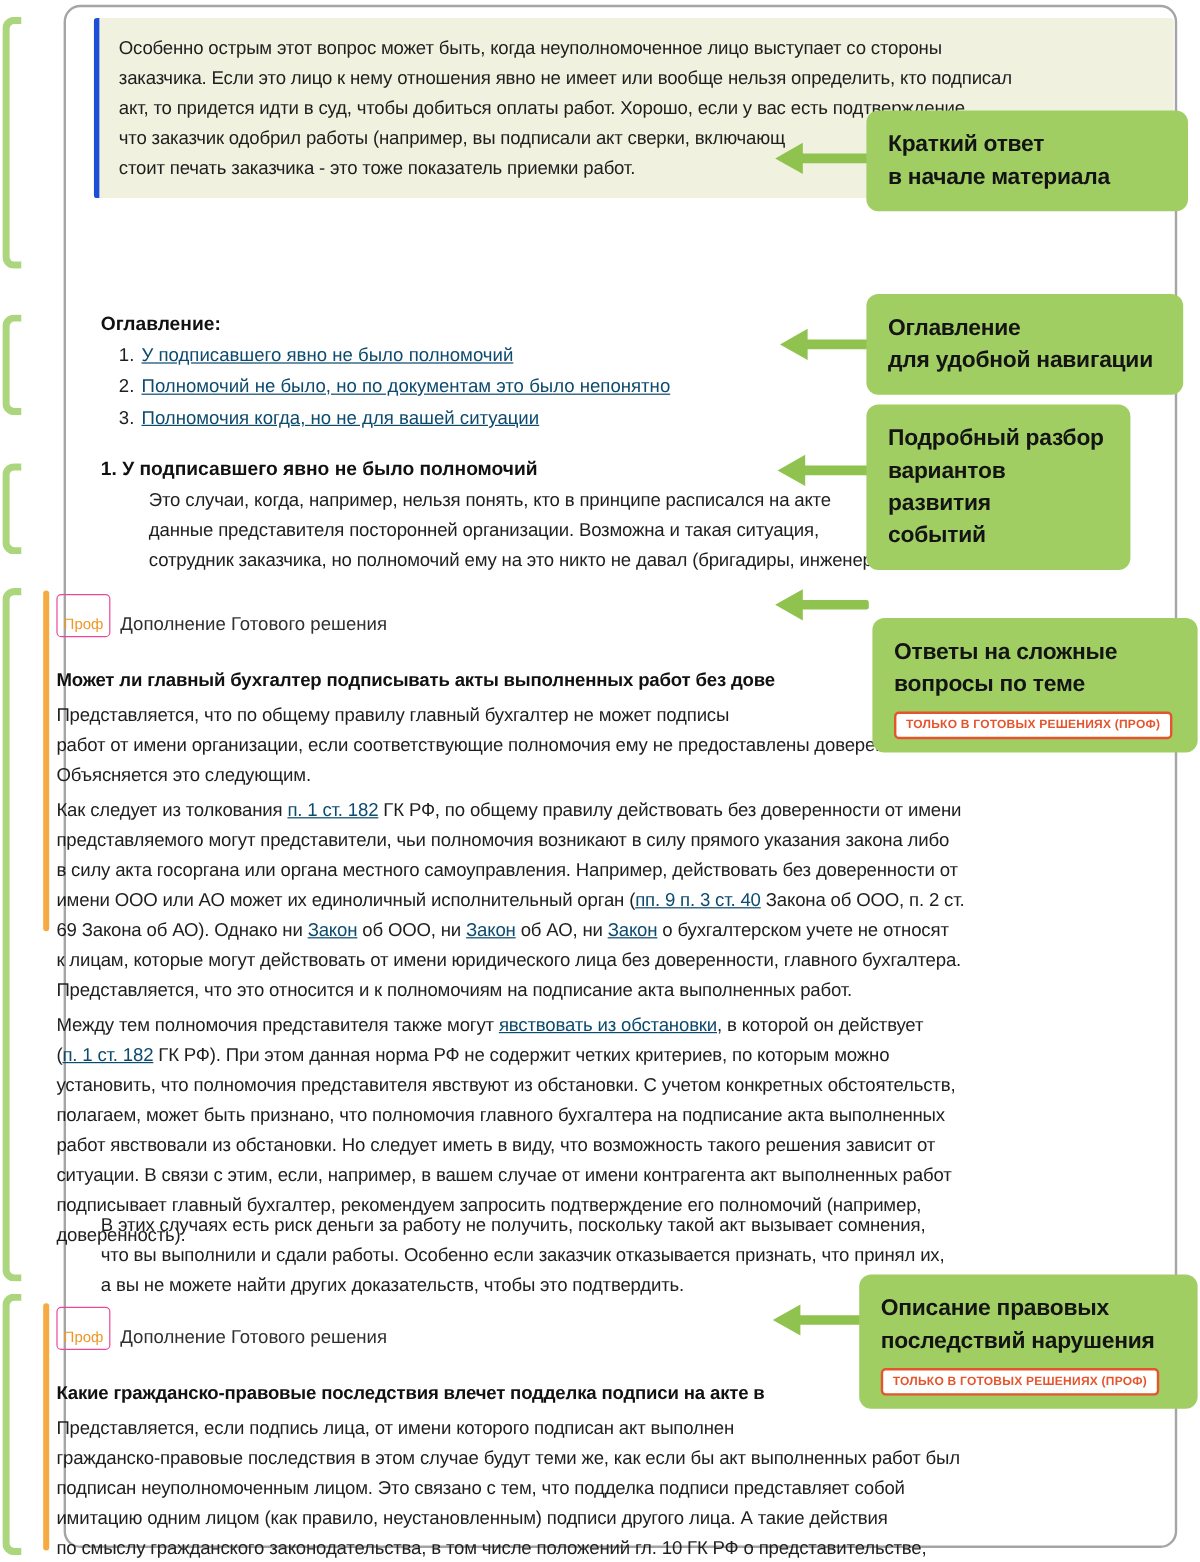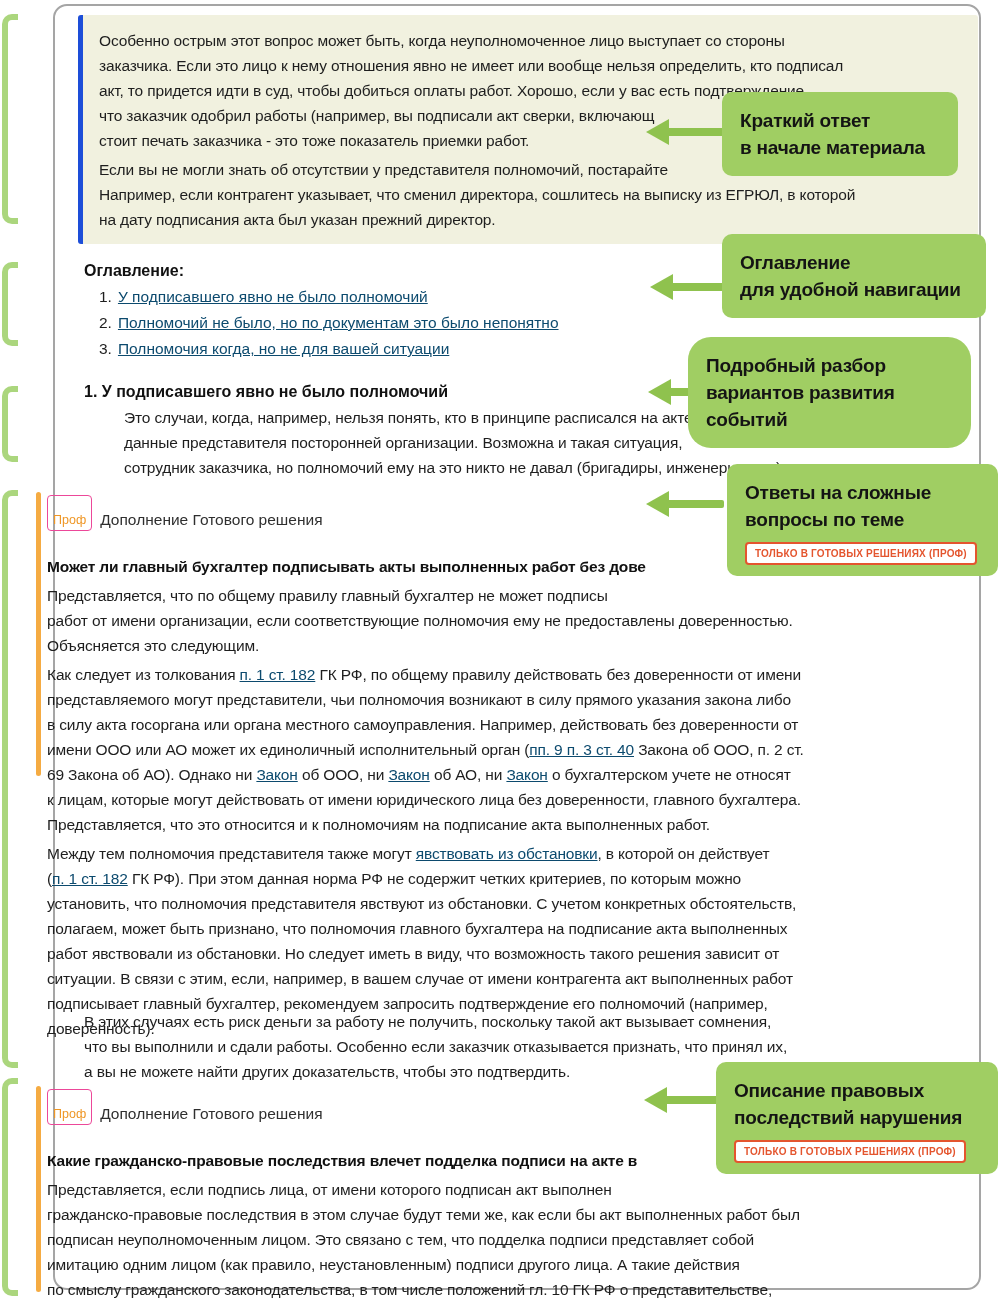--- a/index.html
+++ b/index.html
@@ -38,24 +38,24 @@
   .prof-question { font-weight:bold; font-size:15.5px; margin-top:22px; line-height:25px; color:#111; letter-spacing:-0.15px; }
   .prof-box .txt { margin-top:4px; }
   .arrow { position:absolute; width:78px; height:26px; z-index:6; }
   .arrow .head { position:absolute; left:0; top:0; width:0; height:0;
                  border-top:13px solid transparent; border-bottom:13px solid transparent;
                  border-right:23px solid #8fc24e; }
   .arrow .shaft { position:absolute; left:20px; right:0; top:9px; height:8px; background:#8fc24e; border-radius:2px; }
   .a1 { left:646px; top:119px; } .a2 { left:650px; top:274px; } .a3 { left:648px; top:379px; }
   .a4 { left:646px; top:491px; } .a5 { left:644px; top:1087px; }
   .callout { position:absolute; background:#a0ce63; border-radius:10px; padding:15px 18px; z-index:7; }
-  .c1 { left:722px; top:92px;  width:236px; }
-  .c2 { left:722px; top:234px; width:264px; }
-  .c3 { left:688px; top:337px; width:283px;border-radius:23px; }
-  .c4 { left:727px; top:464px; width:271px; padding-bottom:11px; }
+  .c1 { left:722px; top:92px;  width:268px; }
+  .c2 { left:722px; top:245px; width:264px; }
+  .c3 { left:722px; top:337px; width:220px; }
+  .c4 { left:727px; top:515px; width:271px; padding-bottom:11px; }
   .c5 { left:716px; top:1062px; width:282px; padding-bottom:11px; }
   .callout-text { font-weight:bold; font-size:19px; line-height:27px; color:#141414;
                   white-space:pre-line; letter-spacing:-0.2px; }
   .callout-badge { display:inline-block; background:#fff; border:2px solid #e4552e; color:#e4552e;
                    font-weight:bold; font-size:10px; letter-spacing:0.2px; padding:4px 8px;
                    border-radius:4px; margin-top:9px; white-space:nowrap; }
 </style>
 </head>
 <body>
 
@@ -68,23 +68,20 @@
   <div class="bracket b3"></div>
   <div class="bracket b4"></div>
   <div class="bracket b5"></div>
 
   <div class="intro-box">
     <div class="txt"><span>Особенно острым этот вопрос может быть, когда неуполномоченное лицо выступает со стороны
 заказчика. Если это лицо к нему отношения явно не имеет или вообще нельзя определить, кто подписал
 акт, то придется идти в суд, чтобы добиться оплаты работ. Хорошо, если у вас есть подтверждение,
 что заказчик одобрил работы (например, вы подписали акт сверки, включающ
 стоит печать заказчика - это тоже показатель приемки работ.</span></div>
-    <div class="txt para-gap"><span>Если вы не могли знать об отсутствии у представителя полномочий, постарайте
-Например, если контрагент указывает, что сменил директора, сошлитесь на выписку из ЕГРЮЛ, в которой
-на дату подписания акта был указан прежний директор.</span></div>
   </div>
 
   <div class="toc">
     <div class="toc-title">Оглавление:</div>
     <div class="toc-item">
       <span class="toc-num">1.</span><a href="#" class="lnk">У подписавшего явно не было полномочий</a>
     </div>
     <div class="toc-item">
       <span class="toc-num">2.</span><a href="#" class="lnk">Полномочий не было, но по документам это было непонятно</a>
     </div>

